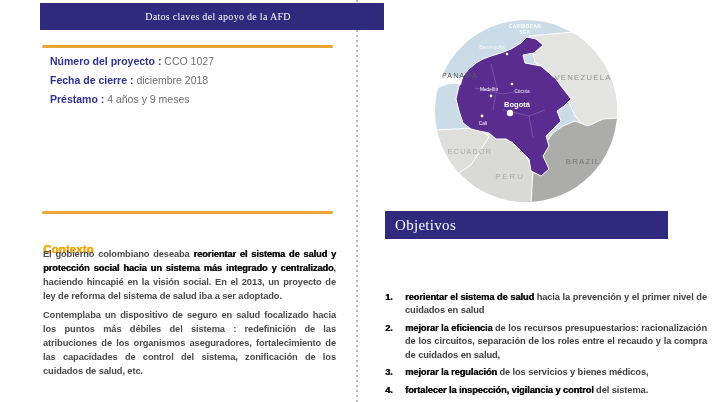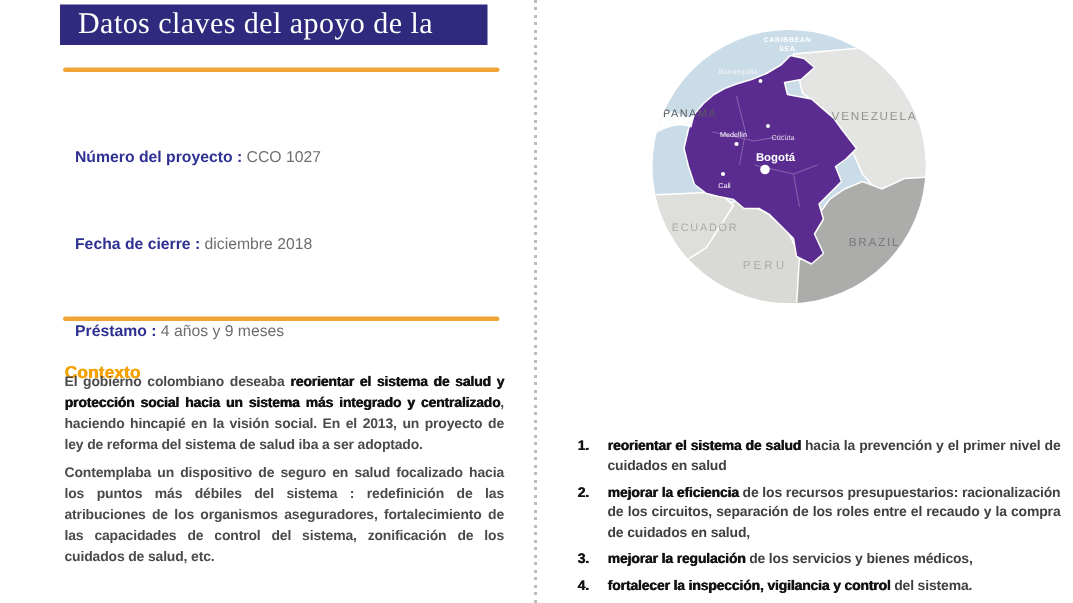--- a/index.html
+++ b/index.html
@@ -7,31 +7,31 @@
         font-family:"Liberation Sans",sans-serif;}
   .abs{position:absolute;}
 
   
   .divider{left:356px;top:0;width:2px;height:402px;
     background:repeating-linear-gradient(to bottom,#b9bcbe 0 2px,transparent 2px 5px);}
 
   
   .bar{background:#2f2a7d;color:#ffffff;font-family:"Liberation Serif",serif;
        box-sizing:border-box;letter-spacing:.3px;}
-  .bar-left{left:40px;top:3px;width:285px;height:27px;font-size:20px;line-height:27px;padding-left:12px;}
+  .bar-left{left:40px;top:3px;width:344px;height:27px;font-size:10px;line-height:27px;padding-left:12px;text-align:center;}
   .bar-right{left:385px;top:211px;width:283px;height:28px;font-size:15px;line-height:28px;padding-left:10px;}
 
   
   .rule{background:#efa536;height:3px;border-radius:2px;}
   .rule1{left:42px;top:45px;width:291px;}
   .rule2{left:42px;top:211px;width:291px;}
 
   
   .facts{left:50px;top:55px;width:286px;font-size:10.5px;}
-  .fact{margin-bottom:5px;line-height:1.32;margin-top:44px;}
+  .fact{margin-bottom:5px;line-height:1.32;}
   .fact-label{color:#2e3192;font-weight:bold;}
   .fact-value{color:#6d6e71;}
 
   
   .ctx-heading{left:43px;top:219px;font-size:11.5px;font-weight:bold;color:#f5a100;
     text-shadow:.4px 0 0 #f5a100;letter-spacing:.1px;margin-top:24px;}
   .ctx-paras{left:43px;top:248px;width:293px;}
   .body-para{margin:0 0 5px 0;font-size:9.3px;font-weight:bold;color:#4a4a4c;
     line-height:1.5;text-align:justify;letter-spacing:-.1px;}
   .seg-bold{color:#131313;text-shadow:.4px 0 0 #131313;}
@@ -106,20 +106,21 @@
         <text x="89" y="75" font-size="4.8" fill="#e8e2f0" text-anchor="middle">Cúcuta</text>
         <text x="84" y="89" font-size="7.6" font-weight="bold" fill="#ffffff" text-anchor="middle">Bogotá</text>
         <text x="50" y="107" font-size="4.8" fill="#ffffff" text-anchor="middle">Cali</text>
         <text x="37" y="136" font-size="7.2" fill="#a9a9a7" text-anchor="middle" letter-spacing="1.2">ECUADOR</text>
         <text x="77" y="161" font-size="7.8" fill="#ababa9" text-anchor="middle" letter-spacing="2">PERU</text>
         <text x="150" y="146" font-size="7.8" fill="#77787a" text-anchor="middle" letter-spacing="1.2">BRAZIL</text>
       </g>
     </svg>
   </div>
 
+  <div class="abs bar bar-right">Objetivos</div>
   <div class="abs obj-list">
       <div class="obj-item">
         <span class="obj-num">1.</span>
         <span class="obj-text"><span class="seg-bold">reorientar el sistema de salud</span><span> hacia la prevención y el primer nivel de cuidados en salud</span></span>
       </div>
       <div class="obj-item">
         <span class="obj-num">2.</span>
         <span class="obj-text"><span class="seg-bold">mejorar la eficiencia</span><span> de los recursos presupuestarios: racionalización de los circuitos, separación de los roles entre el recaudo y la compra de cuidados en salud,</span></span>
       </div>
       <div class="obj-item">

